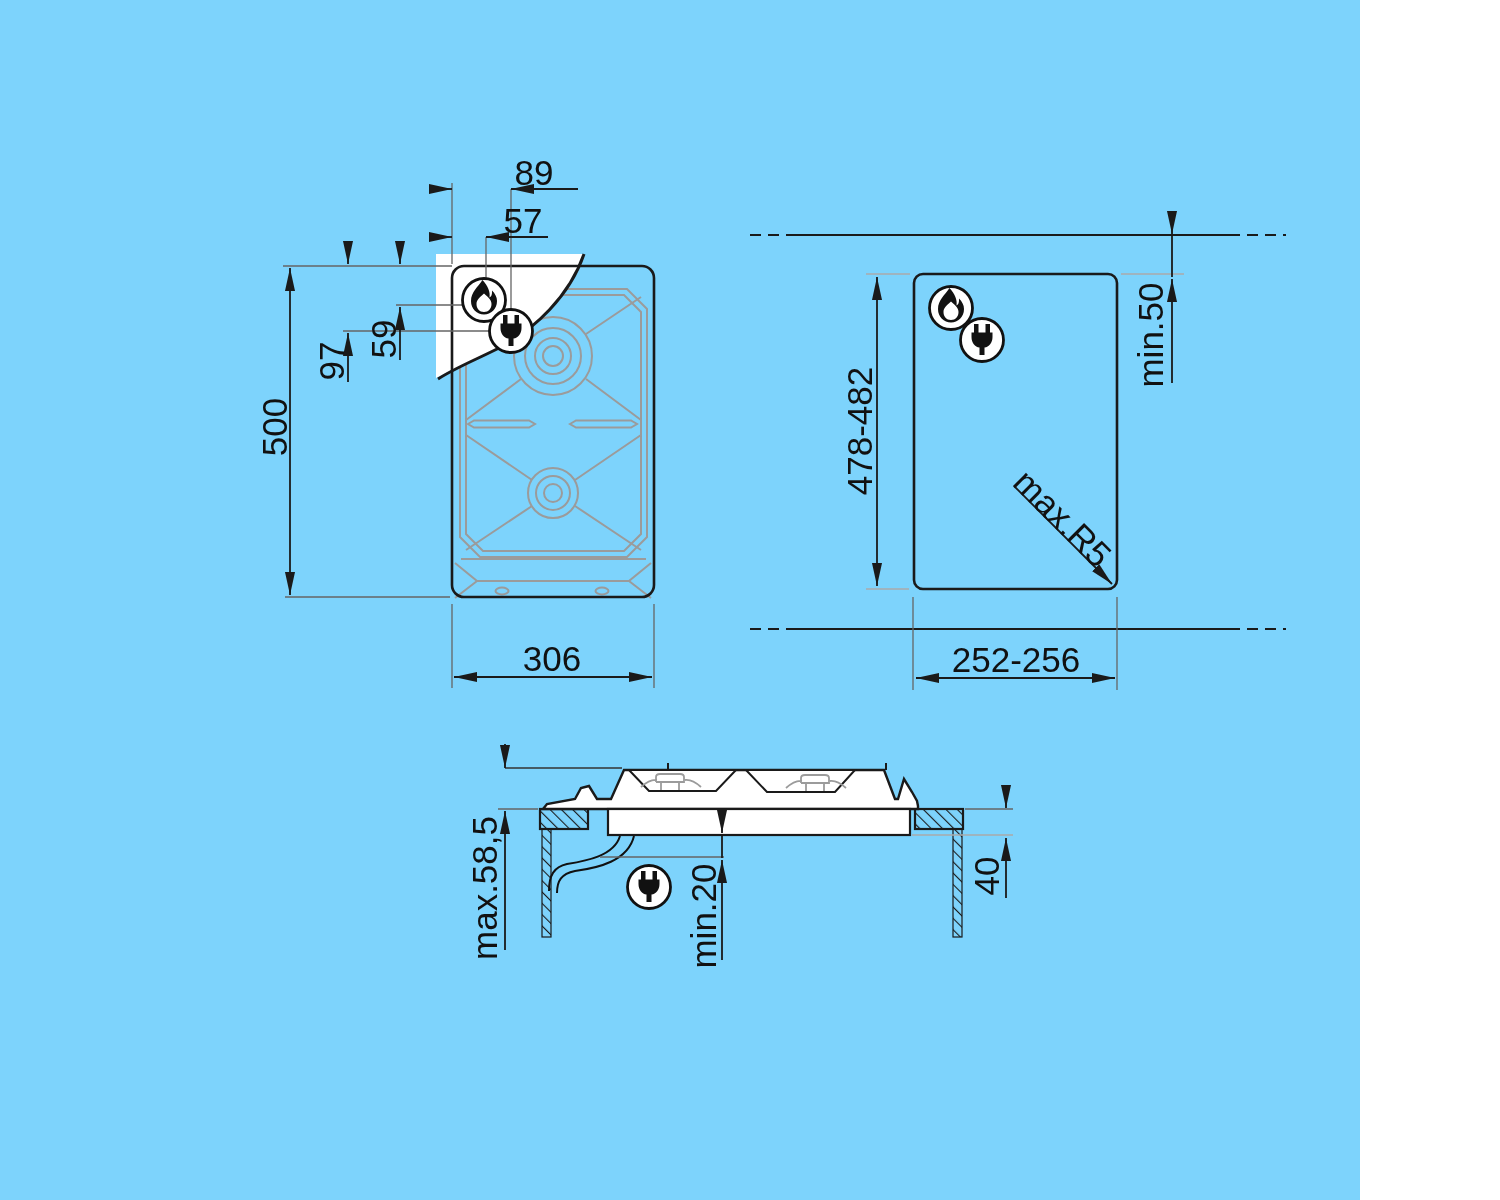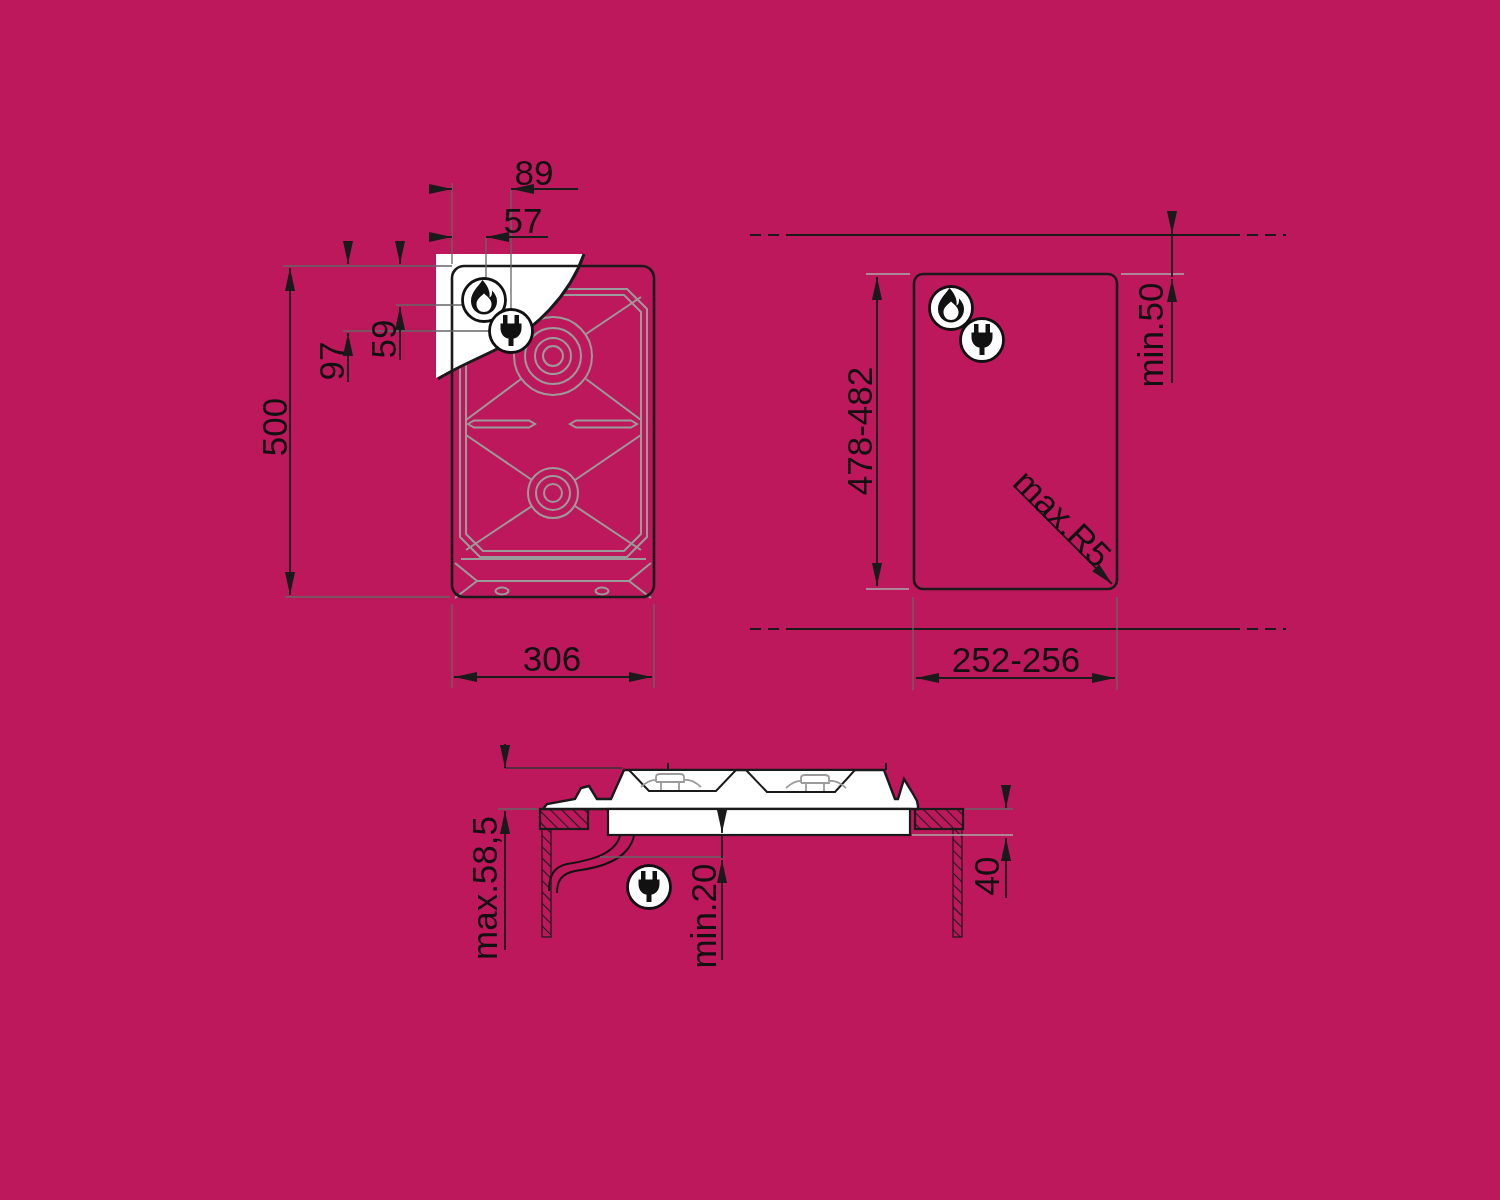--- a/index.html
+++ b/index.html
@@ -1,16 +1,16 @@
 <!DOCTYPE html>
 <html><head>
 <meta charset="utf-8">
 <style>
   html,body{margin:0;padding:0;background:#ffffff;}
-  .stage{width:1500px;height:1200px;background:#be185d;position:relative;font-family:"Liberation Sans",sans-serif;}
+  .stage{width:1360px;height:1200px;background:#7dd3fc;position:relative;font-family:"Liberation Sans",sans-serif;}
   svg{display:block;}
   text{font-family:"Liberation Sans",sans-serif;font-size:35px;fill:#111;}
   .ext{stroke:#666;stroke-width:1.3;fill:none;}
   .extlight{stroke:#aaa;stroke-width:1.3;fill:none;}
   .dim{stroke:#1a1a1a;stroke-width:1.8;fill:none;}
   .outline{stroke:#1a1a1a;stroke-width:2.6;fill:none;}
   .art{stroke:#9b9b9b;stroke-width:2;fill:none;}
   .profile{stroke:#1a1a1a;stroke-width:2.4;fill:#fff;}
   .dash{stroke:#1a1a1a;stroke-width:2;fill:none;stroke-dasharray:11 7;}
   .solid2{stroke:#1a1a1a;stroke-width:2;fill:none;}

